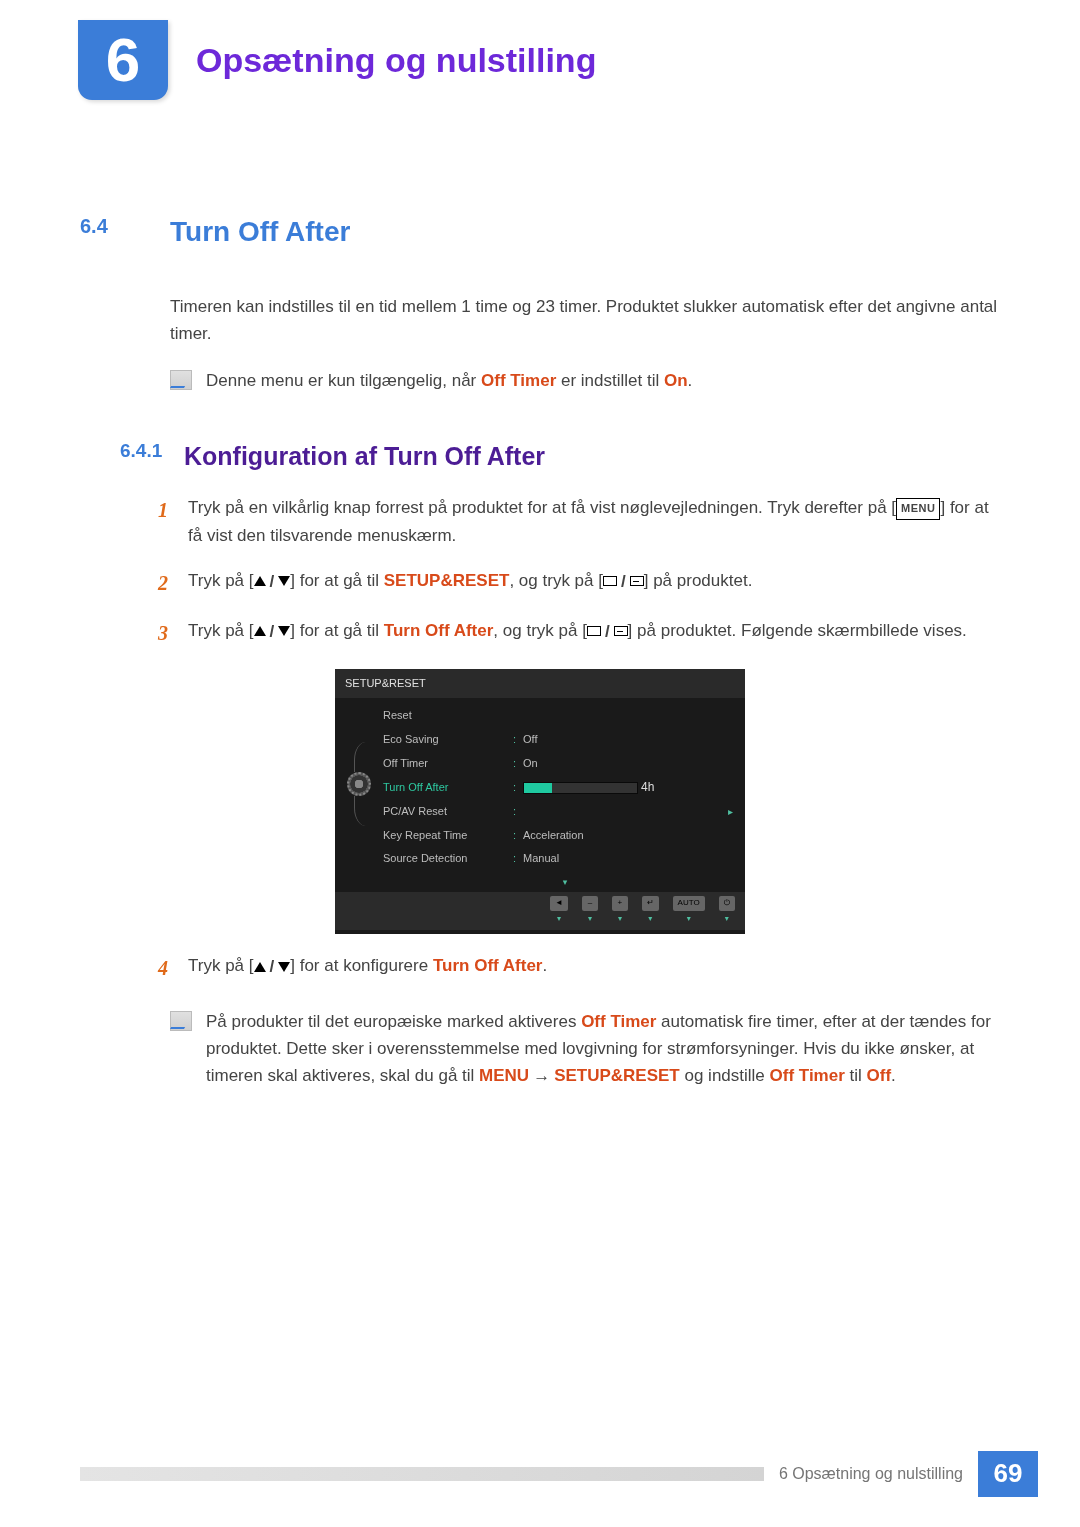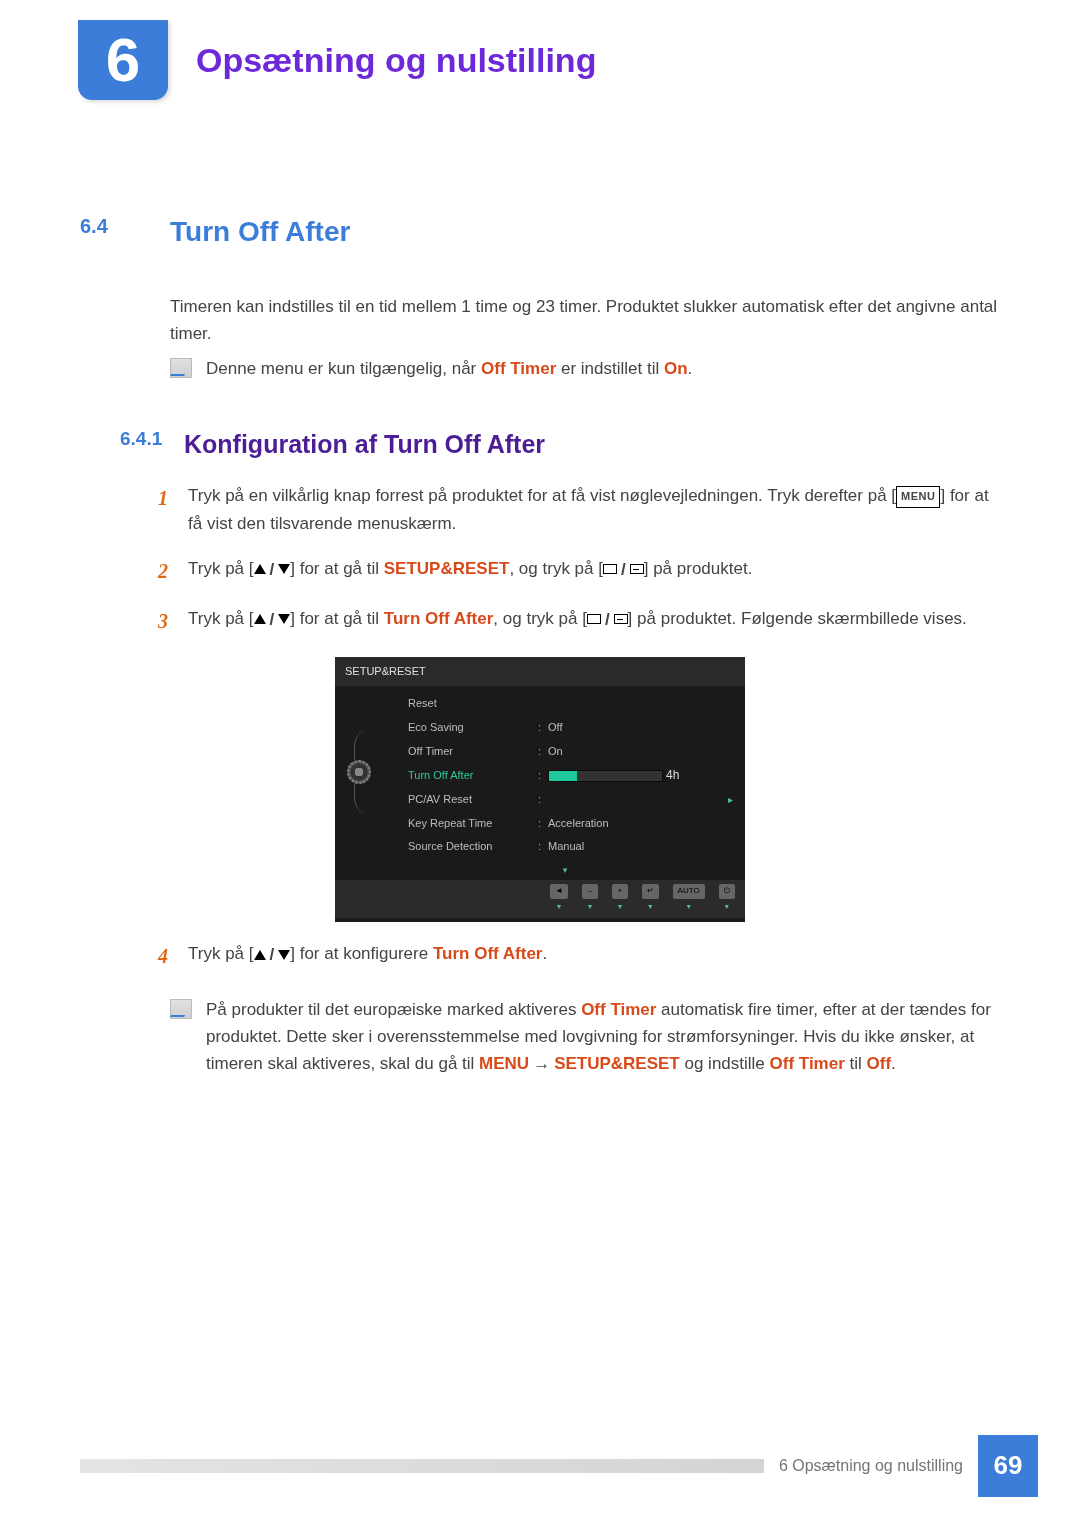--- a/index.html
+++ b/index.html
@@ -58,21 +58,21 @@
     margin-left: 170px;
     margin-right: 76px;
     margin-top: 38px;
     color: #444;
   }
   .note-row {
     display: flex;
     align-items: flex-start;
     margin-left: 170px;
     margin-right: 80px;
-    margin-top: 8px;
+    margin-top: 20px;
   }
   .note-icon {
     width: 22px;
     height: 20px;
     background: linear-gradient(#e0e0e0,#d0d0d0);
     border: 1px solid #bbb;
     margin-right: 14px;
     margin-top: 3px;
     position: relative;
     flex-shrink: 0;
@@ -179,21 +179,20 @@
   }
   .osd-title {
     background: #2a2a2a;
     padding: 6px 10px;
     font-size: 11px;
     color: #e0e0e0;
   }
   .osd-body {
     display: flex;
     padding: 6px 0 4px 0;
-    gap: 25px;
   }
   .osd-left {
     width: 48px;
     display: flex;
     flex-direction: column;
     align-items: center;
     padding-top: 38px;
   }
   .gear {
     width: 24px; height: 24px;
@@ -274,21 +273,21 @@
     color: #757575;
     font-size: 16px;
     padding: 0 15px;
   }
   .footer-page {
     background: #3b7dd8;
     color: #fff;
     font-size: 26px;
     font-weight: bold;
     width: 60px;
-    height: 62px;
+    height: 46px;
     display: flex;
     align-items: center;
     justify-content: center;
     margin-right: 30px;
   }
   .arrow-sep { margin: 0 4px; }
 </style>
 </head>
 <body>
 

